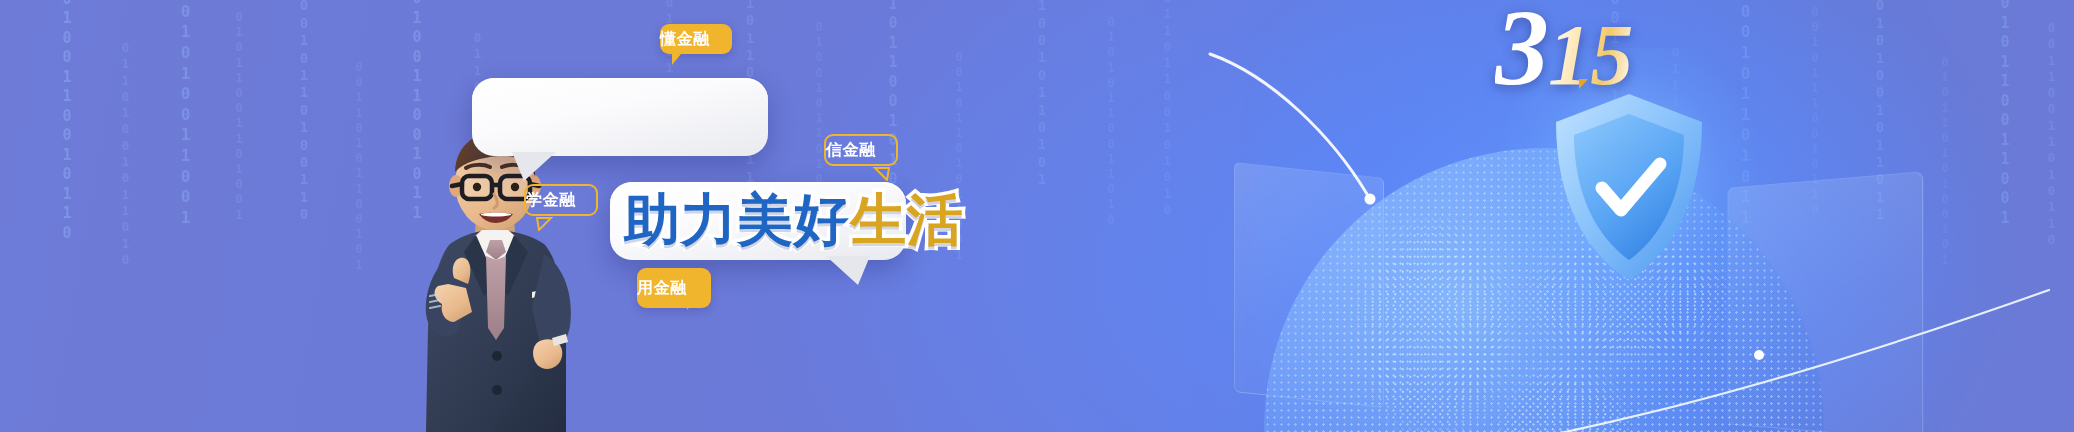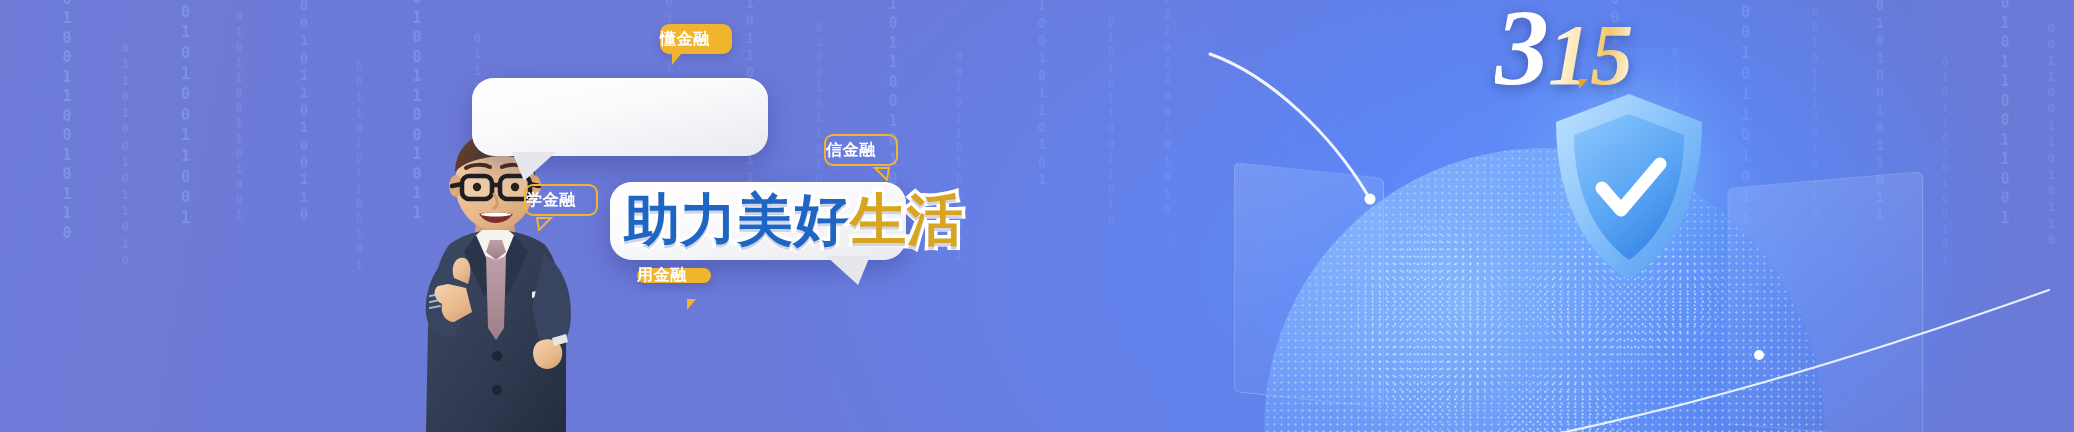--- a/index.html
+++ b/index.html
@@ -359,21 +359,21 @@
     </svg>
   </div>
 
   <div class="tag outlined" style="left:824px; top:134px; width:74px; height:32px; font-size:16px;">
     <span>信金融</span>
     <svg style="position:absolute; left:46px; top:31px; width:18px; height:14px;" viewBox="0 0 18 14">
       <path d="M3 1 L17 1 L15 13 Z" fill="none" stroke="#f0b52c" stroke-width="2"></path>
     </svg>
   </div>
 
-  <div class="tag filled" style="left:637px; top:268px; width:74px; height:15px; font-size:16px;">
+  <div class="tag filled" style="left:637px; top:268px; width:74px; height:40px; font-size:16px;">
     <span>用金融</span>
     <span class="tail-fill" style="left:50px; top:31px;"></span>
   </div>
 
   <div class="logo315">
     <div class="num315">
       <span class="d3">3</span><span class="d15">15</span>
     </div>
     <div class="ribbon-tail"></div>
   </div>

